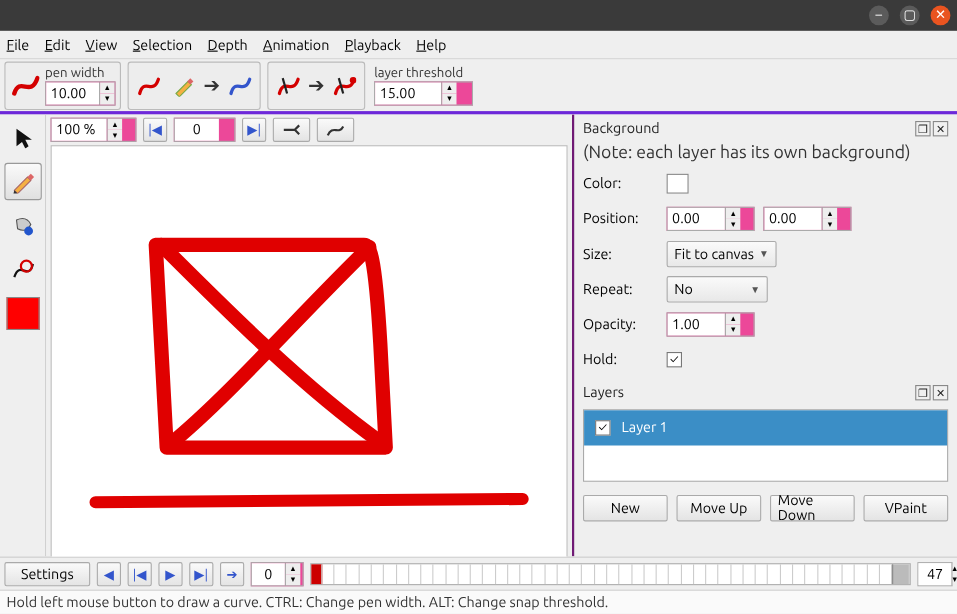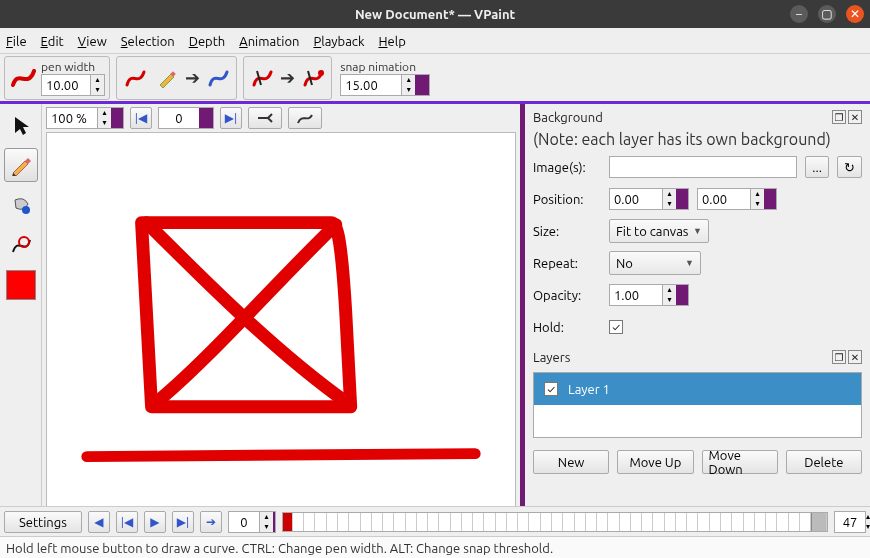--- a/index.html
+++ b/index.html
@@ -10,35 +10,35 @@
 .winbtn { width: 18px; height: 18px; border-radius: 50%; display: flex; align-items: center; justify-content: center; color: #fff; font-size: 12px; line-height: 1; }
 .winbtn.min, .winbtn.max { background: #5b5b5b; }
 .winbtn.close { background: #e95420; }
 .menubar { height: 26px; background: #efefef; display: flex; align-items: center; padding: 0 6px; gap: 14px; border-bottom: 1px solid #d0d0d0; }
 .menubar span { cursor: default; }
 .menubar span u { text-decoration: underline; }
 .toolbar1 { height: 50px; background: #efefef; display: flex; align-items: center; padding: 2px 4px; gap: 6px; border-bottom: 3px solid #6d28d9; }
 .group { border: 1px solid #bbb; border-radius: 3px; padding: 2px 4px; display: flex; align-items: center; gap: 4px; background: #ededed; height: 44px; }
 .label-col { display: flex; flex-direction: column; gap: 1px; }
 .small-label { font-size: 12px; color: #333; }
-.spin { display: flex; align-items: flex-start; border: 1px solid #aaa; background: #701a75; height: 22px; }
+.spin { display: flex; align-items: flex-start; border: 1px solid #aaa; background: #ec4899; height: 22px; }
 .spin input { border: none; width: 48px; text-align: left; padding: 0 4px; height: 20px; outline: none; font-size: 13px; }
 .spin .arrows { display: flex; flex-direction: column; width: 14px; border-left: 1px solid #aaa; }
 .spin .arrows div { height: 10px; font-size: 8px; text-align: center; line-height: 10px; background: #eee; cursor: pointer; }
 .icon-slot { width: 28px; height: 28px; display: flex; align-items: center; justify-content: center; }
 .arrow-sep { font-size: 18px; color: #333; }
 .main { flex: 1; display: flex; overflow: hidden; }
 .left-tools { width: 42px; background: #efefef; border-right: 1px solid #ccc; display: flex; flex-direction: column; align-items: center; padding: 4px 0; gap: 6px; }
 .toolbtn { width: 34px; height: 34px; border: 1px solid transparent; border-radius: 3px; display: flex; align-items: center; justify-content: center; cursor: pointer; }
 .toolbtn.selected { border: 1px solid #999; background: linear-gradient(#fafafa,#e0e0e0); }
 .color-swatch { width: 30px; height: 30px; background: #ff0000; border: 1px solid #888; }
 .canvas-area { flex: 1; display: flex; flex-direction: column; background: #efefef; }
 .canvas-topbar { height: 34px; display: flex; align-items: center; padding: 3px 4px; gap: 6px; }
 .canvas { flex: 1; background: #fff; margin: 0 4px 4px 4px; border: 1px solid #bbb; position: relative; }
-.right-panel { width: 350px; background: #efefef; border-left: 5px solid #701a75; display: flex; flex-direction: column; padding: 6px 8px; gap: 6px; overflow: hidden; }
+.right-panel { width: 350px; background: #efefef; border-left: 2px solid #701a75; display: flex; flex-direction: column; padding: 6px 8px; gap: 6px; overflow: hidden; }
 .panel-header { display: flex; align-items: center; justify-content: space-between; font-size: 13px; color: #222; }
 .panel-header .hdr-icons { display: flex; gap: 2px; }
 .hdr-ic { width: 14px; height: 14px; border: 1px solid #888; font-size: 10px; display: flex; align-items: center; justify-content: center; background: #f0f0f0; cursor: pointer; }
 .note { font-size: 16px; color: #333; }
 .prop-row { display: flex; align-items: center; gap: 8px; height: 26px; }
 .prop-row .plabel { width: 68px; font-size: 13px; }
 .textfield { flex: 1; height: 22px; border: 1px solid #aaa; background: #fff; padding: 0 4px; }
 .smallbtn { height: 22px; min-width: 24px; border: 1px solid #aaa; background: linear-gradient(#fafafa,#e4e4e4); border-radius: 2px; display: flex; align-items: center; justify-content: center; padding: 0 6px; cursor: pointer; }
 .combo { height: 24px; border: 1px solid #aaa; background: linear-gradient(#fafafa,#e8e8e8); display: flex; align-items: center; justify-content: space-between; padding: 0 6px; width: 100px; cursor: pointer; border-radius: 2px;}
 .combo .caret { font-size: 9px; color: #555; }
@@ -57,21 +57,20 @@
 .statusbar { height: 22px; background: #fafafa; border-top: 1px solid #ccc; display: flex; align-items: center; padding: 0 6px; font-size: 12px; color: #333; }
 .navbtn { width: 22px; height: 22px; border: 1px solid #aaa; background: linear-gradient(#fafafa,#e4e4e4); border-radius: 2px; display: flex; align-items: center; justify-content: center; cursor: pointer; font-size: 12px; color: #2a5; }
 .navbtn.blue { color: #35c; }
 svg { display: block; }
 .colorwell { width:20px; height:18px; border:1px solid #888; background:#fff; }
 </style>
 </head>
 <body>
 
 <div class="titlebar">
-  <span class="title">New Document* — VPaint</span>
   <div class="win-controls">
     <div class="winbtn min">–</div>
     <div class="winbtn max">▢</div>
     <div class="winbtn close">✕</div>
   </div>
 </div>
 
 <div class="menubar">
   <span><u>F</u>ile</span>
   <span><u>E</u>dit</span>
@@ -133,21 +132,21 @@
     <div class="icon-slot">
         <svg width="22" height="22">
           <path d="M3 18 C 7 3, 15 20, 20 5" stroke="#d40000" stroke-width="3" fill="none" stroke-linecap="round"></path>
           <circle cx="19" cy="6" r="3" fill="#d40000"></circle>
           <path d="M6 4 L 10 18" stroke="#222" stroke-width="2"></path>
         </svg>
       </div>
   </div>
 
   <div class="label-col" style="margin-left:2px;">
-    <div class="small-label">snap nimation</div>
+    <div class="small-label">layer threshold</div>
     <div class="spin" style="width:90px;">
       <input style="width: 60px;" value="15.00">
       <div class="arrows">
           <div>▴</div>
           <div>▾</div>
         </div>
     </div>
   </div>
 </div>
 
@@ -224,24 +223,22 @@
     <div class="panel-header">
       <span>Background</span>
       <div class="hdr-icons">
           <div class="hdr-ic">❐</div>
           <div class="hdr-ic">✕</div>
         </div>
     </div>
     <div class="note">(Note: each layer has its own background)</div>
 
     <div class="prop-row">
-      <div class="plabel">Image(s):</div>
-      <input class="textfield" value="" style="">
-      <div class="smallbtn">...</div>
-      <div class="smallbtn">↻</div>
+      <div class="plabel">Color:</div>
+      <div class="colorwell"></div>
     </div>
     <div class="prop-row">
       <div class="plabel">Position:</div>
       <div class="spin" style="width:80px">
           <input style="width: 52px;" value="0.00">
           <div class="arrows">
             <div>▴</div>
             <div>▾</div>
           </div>
         </div>
@@ -293,21 +290,21 @@
       <div class="layer-row sel">
         <div class="check">✓</div>
         <span>Layer 1</span>
       </div>
       <div class="layer-row"></div>
     </div>
     <div class="layer-btns">
       <div class="smallbtn">New</div>
       <div class="smallbtn">Move Up</div>
       <div class="smallbtn">Move Down</div>
-      <div class="smallbtn">Delete</div>
+      <div class="smallbtn">VPaint</div>
     </div>
   </div>
 </div>
 
 <div class="bottombar">
   <div class="smallbtn" style="padding:0 14px">Settings</div>
   <div class="navbtn blue">◀</div>
   <div class="navbtn blue">|◀</div>
   <div class="navbtn blue">▶</div>
   <div class="navbtn blue">▶|</div>

